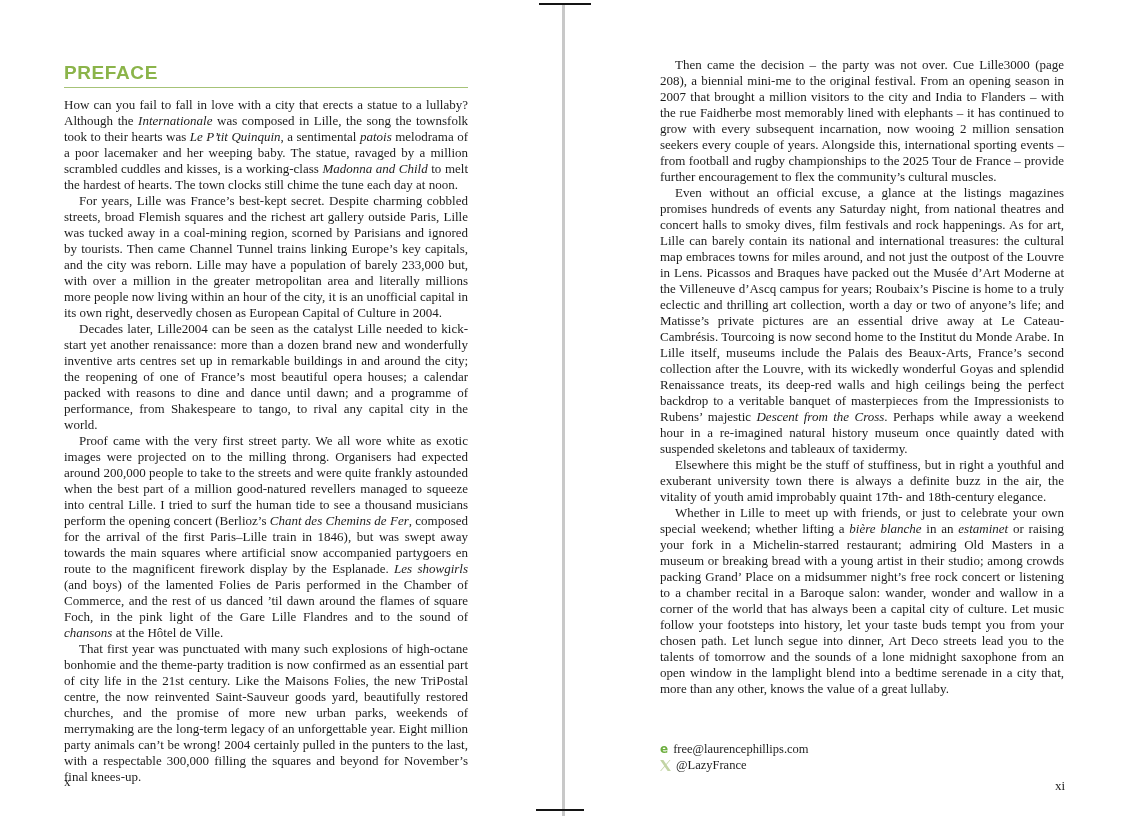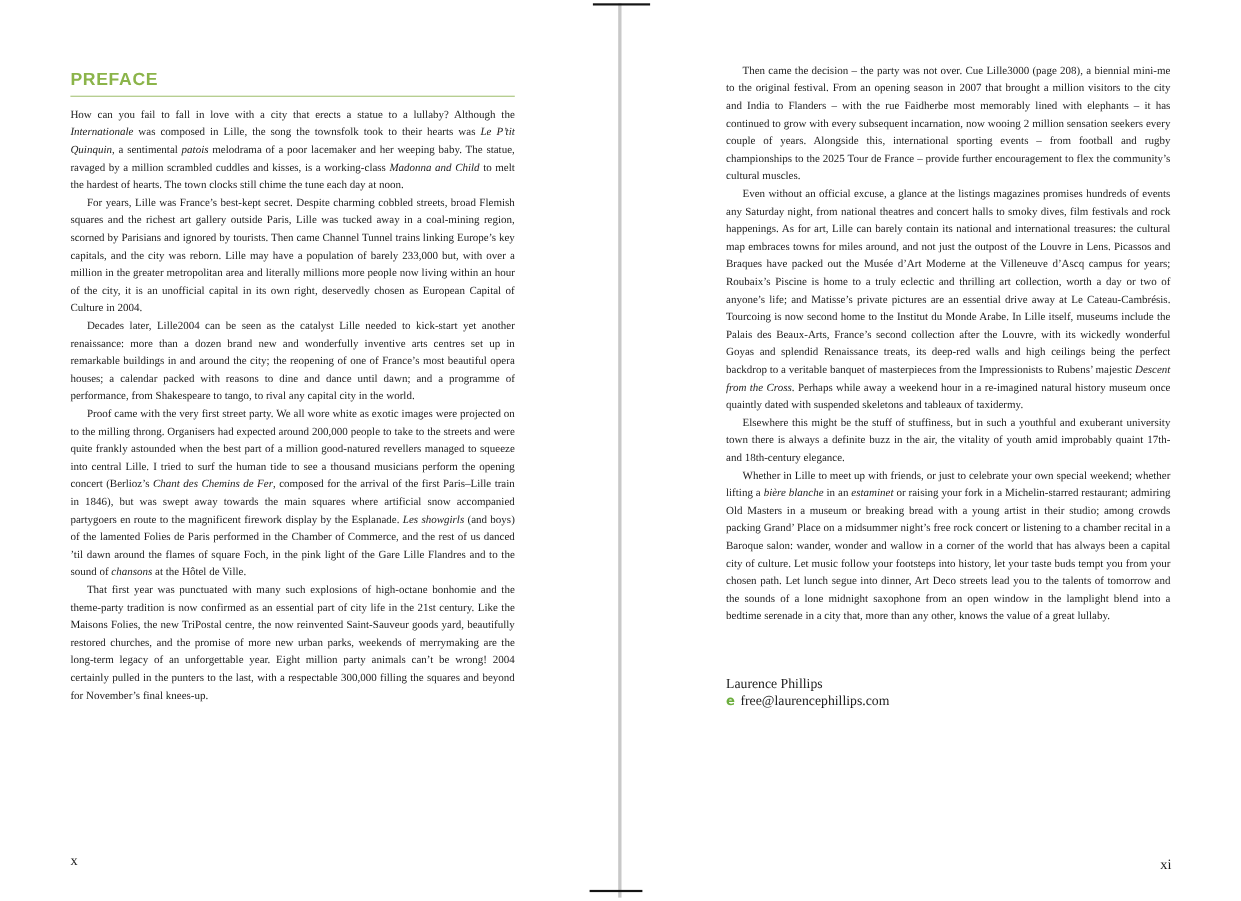--- a/index.html
+++ b/index.html
@@ -21,25 +21,25 @@
   .gutter-vline{position:absolute;left:562px;top:3px;width:3px;height:813px;background:var(--gutter);}
   .gutter-tick{position:absolute;height:2px;background:#141414;}
   .gutter-tick.top{left:539px;top:3px;width:52px;}
   .gutter-tick.bottom{left:536px;top:809px;width:48px;}
   
   .col{position:absolute;width:404px;}
   .col.left{left:64px;top:62px;}
   .col.right{left:660px;top:57px;}
   h1.preface{
     margin:0;font-family:"Liberation Sans", sans-serif;font-weight:bold;
-    font-size:16px;line-height:22px;letter-spacing:0.6px;color:var(--accent);
+    font-size:19px;line-height:22px;letter-spacing:0.6px;color:var(--accent);
   }
   hr.rule{border:none;border-top:1.5px solid var(--rule);margin:3px 0 9px 0;}
   .paras p{
-    margin:0;font-size:10px;line-height:16px;text-align:justify;
+    margin:0;font-size:13px;line-height:16px;text-align:justify;
     text-indent:15px;color:var(--ink);
   }
   .paras.first-noindent p:first-child{text-indent:0;font-family:Liberation Serif, serif;}
   
   .signature{margin-top:44px;font-size:12.5px;line-height:16px;}
   .sig-line{display:flex;align-items:center;gap:5px;}
   .e-icon{
     color:var(--email-icon);font-family:"DejaVu Sans", sans-serif;
     font-weight:bold;font-size:12px;line-height:12px;
   }
@@ -68,28 +68,35 @@
         <p>Decades later, Lille2004 can be seen as the catalyst Lille needed to kick-start yet another renaissance: more than a dozen brand new and wonderfully inventive arts centres set up in remarkable buildings in and around the city; the reopening of one of France’s most beautiful opera houses; a calendar packed with reasons to dine and dance until dawn; and a programme of performance, from Shakespeare to tango, to rival any capital city in the world.</p>
         <p>Proof came with the very first street party. We all wore white as exotic images were projected on to the milling throng. Organisers had expected around 200,000 people to take to the streets and were quite frankly astounded when the best part of a million good-natured revellers managed to squeeze into central Lille. I tried to surf the human tide to see a thousand musicians perform the opening concert (Berlioz’s <i>Chant des Chemins de Fer</i>, composed for the arrival of the first Paris–Lille train in 1846), but was swept away towards the main squares where artificial snow accompanied partygoers en route to the magnificent firework display by the Esplanade. <i>Les showgirls</i> (and boys) of the lamented Folies de Paris performed in the Chamber of Commerce, and the rest of us danced ’til dawn around the flames of square Foch, in the pink light of the Gare Lille Flandres and to the sound of <i>chansons</i> at the Hôtel de Ville.</p>
         <p>That first year was punctuated with many such explosions of high-octane bonhomie and the theme-party tradition is now confirmed as an essential part of city life in the 21st century. Like the Maisons Folies, the new TriPostal centre, the now reinvented Saint-Sauveur goods yard, beautifully restored churches, and the promise of more new urban parks, weekends of merrymaking are the long-term legacy of an unforgettable year. Eight million party animals can’t be wrong! 2004 certainly pulled in the punters to the last, with a respectable 300,000 filling the squares and beyond for November’s final knees-up.</p>
       </div>
   </section>
 
   <section class="col right">
     <div class="paras">
         <p>Then came the decision – the party was not over. Cue Lille3000 (page 208), a biennial mini-me to the original festival. From an opening season in 2007 that brought a million visitors to the city and India to Flanders – with the rue Faidherbe most memorably lined with elephants – it has continued to grow with every subsequent incarnation, now wooing 2 million sensation seekers every couple of years. Alongside this, international sporting events – from football and rugby championships to the 2025 Tour de France – provide further encouragement to flex the community’s cultural muscles.</p>
         <p>Even without an official excuse, a glance at the listings magazines promises hundreds of events any Saturday night, from national theatres and concert halls to smoky dives, film festivals and rock happenings. As for art, Lille can barely contain its national and international treasures: the cultural map embraces towns for miles around, and not just the outpost of the Louvre in Lens. Picassos and Braques have packed out the Musée d’Art Moderne at the Villeneuve d’Ascq campus for years; Roubaix’s Piscine is home to a truly eclectic and thrilling art collection, worth a day or two of anyone’s life; and Matisse’s private pictures are an essential drive away at Le Cateau-Cambrésis. Tourcoing is now second home to the Institut du Monde Arabe. In Lille itself, museums include the Palais des Beaux-Arts, France’s second collection after the Louvre, with its wickedly wonderful Goyas and splendid Renaissance treats, its deep-red walls and high ceilings being the perfect backdrop to a veritable banquet of masterpieces from the Impressionists to Rubens’ majestic <i>Descent from the Cross</i>. Perhaps while away a weekend hour in a re-imagined natural history museum once quaintly dated with suspended skeletons and tableaux of taxidermy.</p>
-        <p>Elsewhere this might be the stuff of stuffiness, but in such a youthful and exuberant university town there is always a definite buzz in the air, the vitality of youth amid improbably quaint 17th- and 18th-century elegance.</p>
+        <p>Elsewhere this might be the stuff of stuffiness, but in right a youthful and exuberant university town there is always a definite buzz in the air, the vitality of youth amid improbably quaint 17th- and 18th-century elegance.</p>
         <p>Whether in Lille to meet up with friends, or just to celebrate your own special weekend; whether lifting a <i>bière blanche</i> in an <i>estaminet</i> or raising your fork in a Michelin-starred restaurant; admiring Old Masters in a museum or breaking bread with a young artist in their studio; among crowds packing Grand’ Place on a midsummer night’s free rock concert or listening to a chamber recital in a Baroque salon: wander, wonder and wallow in a corner of the world that has always been a capital city of culture. Let music follow your footsteps into history, let your taste buds tempt you from your chosen path. Let lunch segue into dinner, Art Deco streets lead you to the talents of tomorrow and the sounds of a lone midnight saxophone from an open window in the lamplight blend into a bedtime serenade in a city that, more than any other, knows the value of a great lullaby.</p>
       </div>
     <div class="signature">
-      <div>Laurence Phillips</div>
       <div class="sig-line">
         <span class="e-icon">e</span>
         <span>free@laurencephillips.com</span>
+      </div>
+      <div class="sig-line">
+        <span class="x-icon">
+          <svg viewBox="0 0 1200 1227" aria-hidden="true">
+              <path d="M714 519 1160 0H1055L667 450 357 0H0l468 681L0 1226h106l409-476 327 476h357L714 519Z"></path>
+            </svg>
+        </span>
+        <span>@LazyFrance</span>
       </div>
     </div>
   </section>
 
   <div class="page-num left-num">x</div>
   <div class="page-num right-num">xi</div>
 
 </div>
 
 </body></html>

